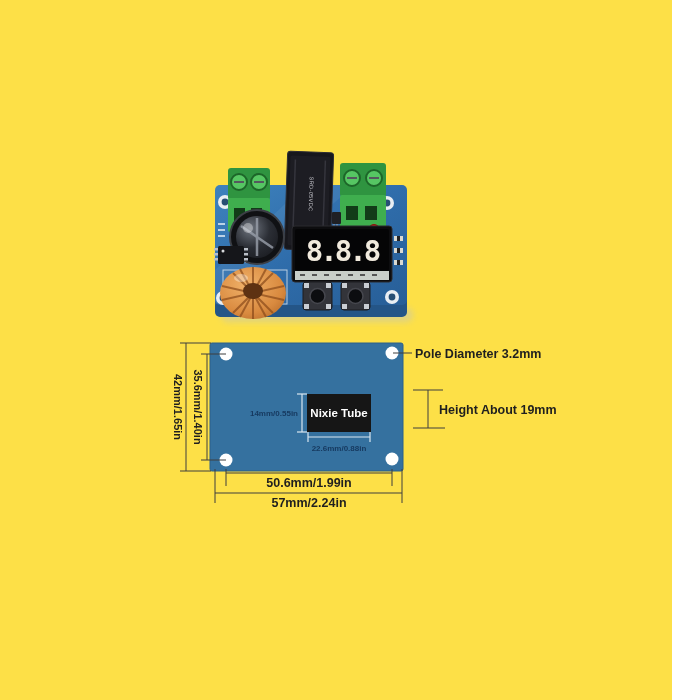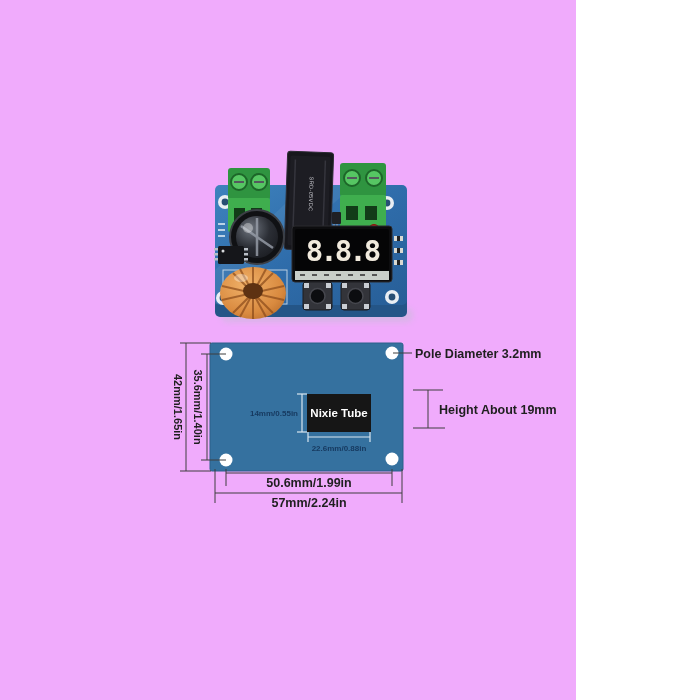--- a/index.html
+++ b/index.html
@@ -1,16 +1,16 @@
 <!DOCTYPE html>
 <html><head>
 <meta charset="utf-8">
 <style>
   html,body{margin:0;padding:0;background:#ffffff;}
-  .canvas{position:relative;width:576px;height:700px;background:#f0abfc;overflow:hidden;
+  .canvas{position:relative;width:672px;height:700px;background:#fde047;overflow:hidden;
           font-family:"Liberation Sans",sans-serif;}
   .abs{position:absolute;}
   svg text{font-family:"Liberation Sans",sans-serif;}
   .dim-text{fill:#1f1f1f;font-size:12.5px;font-weight:600;}
   .dim-text-rot{fill:#1f1f1f;font-size:11px;font-weight:600;}
   .dim-text-inner{fill:#16395f;font-size:8px;font-weight:700;}
   .nixie-text{fill:#ffffff;font-size:11.5px;font-weight:600;}
   .seg-text{font-family:"DejaVu Sans Mono",monospace;font-size:29px;font-weight:bold;
             fill:#f1eadd;letter-spacing:-3px;}
   .relay-text{fill:#c9c9cf;font-size:5.5px;letter-spacing:0.4px;}

